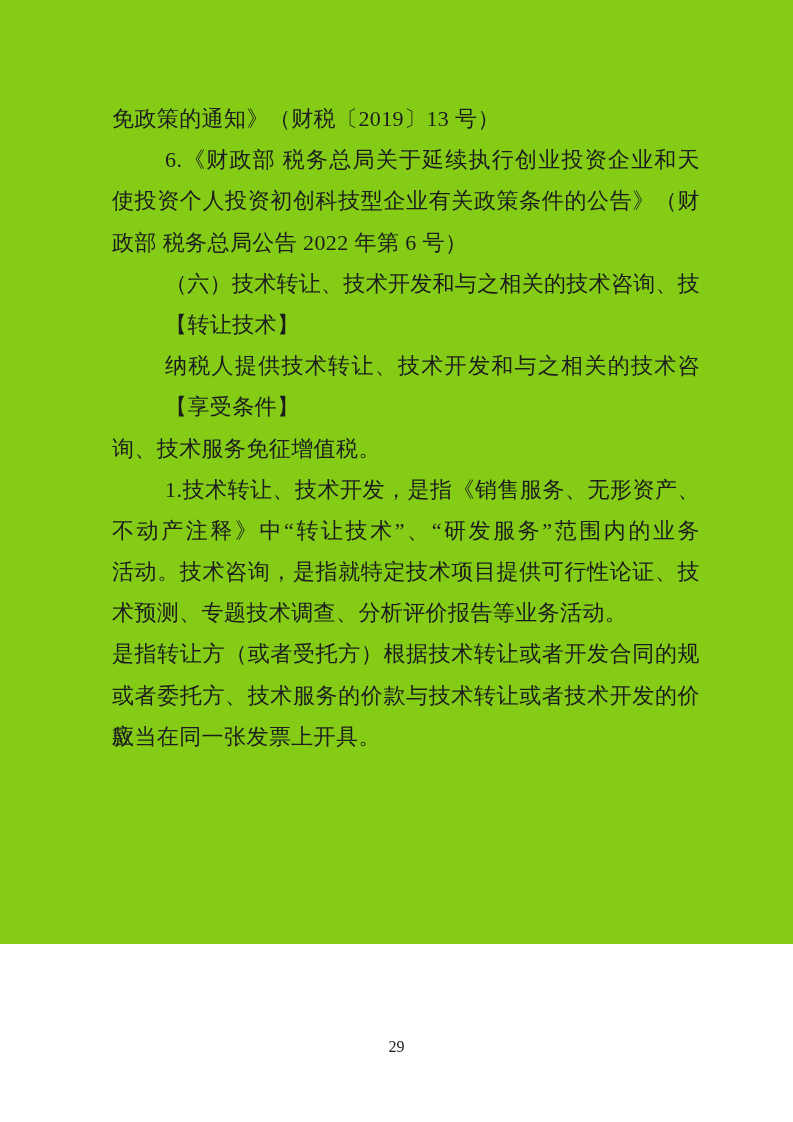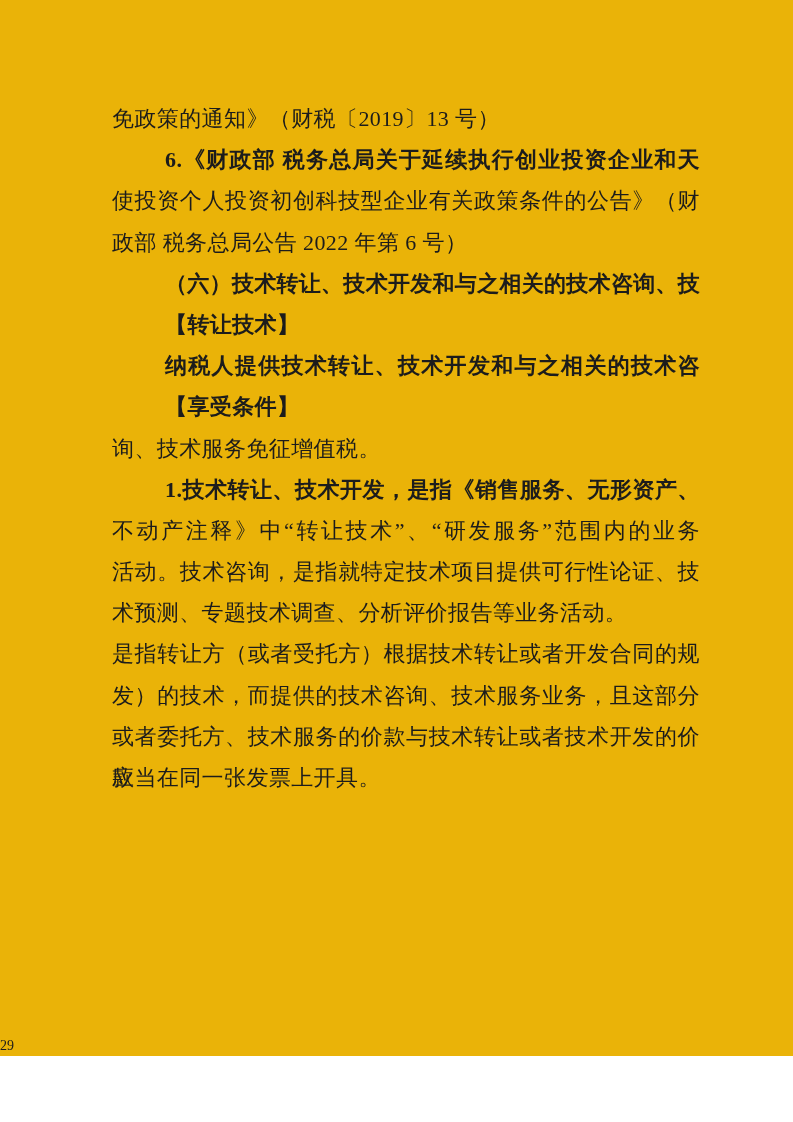--- a/index.html
+++ b/index.html
@@ -6,22 +6,22 @@
   html, body { background: #ffffff; }
   body {
     width: 793px;
     height: 1122px;
     font-family: "Liberation Serif", "DejaVu Serif", serif;
     overflow: hidden;
   }
   .page {
     position: relative;
     width: 793px;
-    height: 1056px;
-    background: #eab308;
+    height: 944px;
+    background: #84cc16;
     color: #1c1c1c;
   }
   .doc-body {
     position: absolute;
     left: 112px;
     top: 98px;
     width: 588px;
     font-size: 22px;
     letter-spacing: 0.4px;
   }
@@ -29,29 +29,29 @@
     height: 41.2px;
     line-height: 41.2px;
     white-space: nowrap;
   }
   .line.justify {
     white-space: normal;
     text-align: justify;
     text-align-last: justify;
     text-justify: inter-character;
   }
-  .line.indent { text-indent: 53px; font-weight: bold; }
-  .line.bold { font-weight: 700; letter-spacing: 0.2px; }
+  .line.indent { text-indent: 53px; }
+  .line.bold { font-weight: 400; letter-spacing: 0.2px; }
   .footer {
     position: absolute;
     top: 1038px;
     left: 0;
     width: 100%;
-    text-align: left;
-    font-size: 14px;
+    text-align: center;
+    font-size: 16px;
     letter-spacing: 0;
     color: #1c1c1c;
   }
 </style>
 </head>
 <body>
 
 <div class="page">
 
   <div class="doc-body">
@@ -63,20 +63,19 @@
       <div class="line indent bold justify">（六）技术转让、技术开发和与之相关的技术咨询、技</div>
       <div class="line indent">【转让技术】</div>
       <div class="line indent justify">纳税人提供技术转让、技术开发和与之相关的技术咨</div>
       <div class="line indent">【享受条件】</div>
       <div class="line">询、技术服务免征增值税。</div>
       <div class="line indent justify">1.技术转让、技术开发，是指《销售服务、无形资产、</div>
       <div class="line justify">不动产注释》中“转让技术”、“研发服务”范围内的业务</div>
       <div class="line justify">活动。技术咨询，是指就特定技术项目提供可行性论证、技</div>
       <div class="line">术预测、专题技术调查、分析评价报告等业务活动。</div>
       <div class="line justify">是指转让方（或者受托方）根据技术转让或者开发合同的规</div>
-      <div class="line justify">发）的技术，而提供的技术咨询、技术服务业务，且这部分</div>
       <div class="line justify">或者委托方、技术服务的价款与技术转让或者技术开发的价款</div>
       <div class="line">应当在同一张发票上开具。</div>
     </div>
 
   <div class="footer">29</div>
 
 </div>
 
 </body></html>

